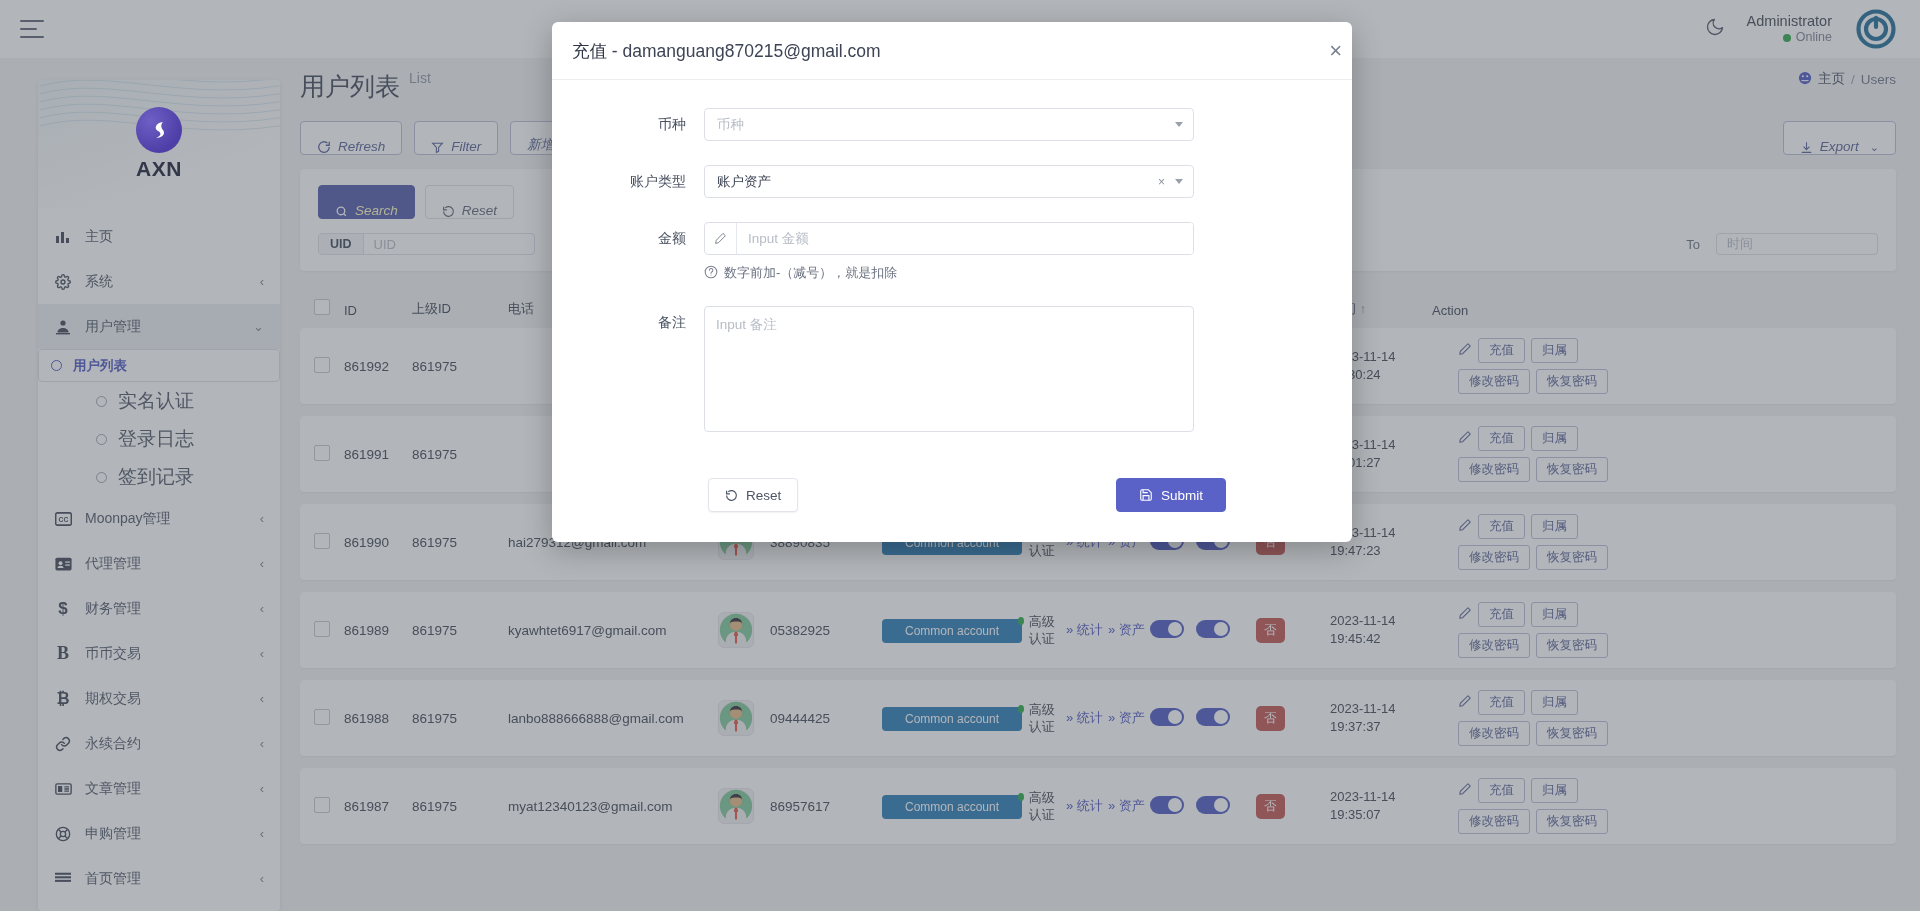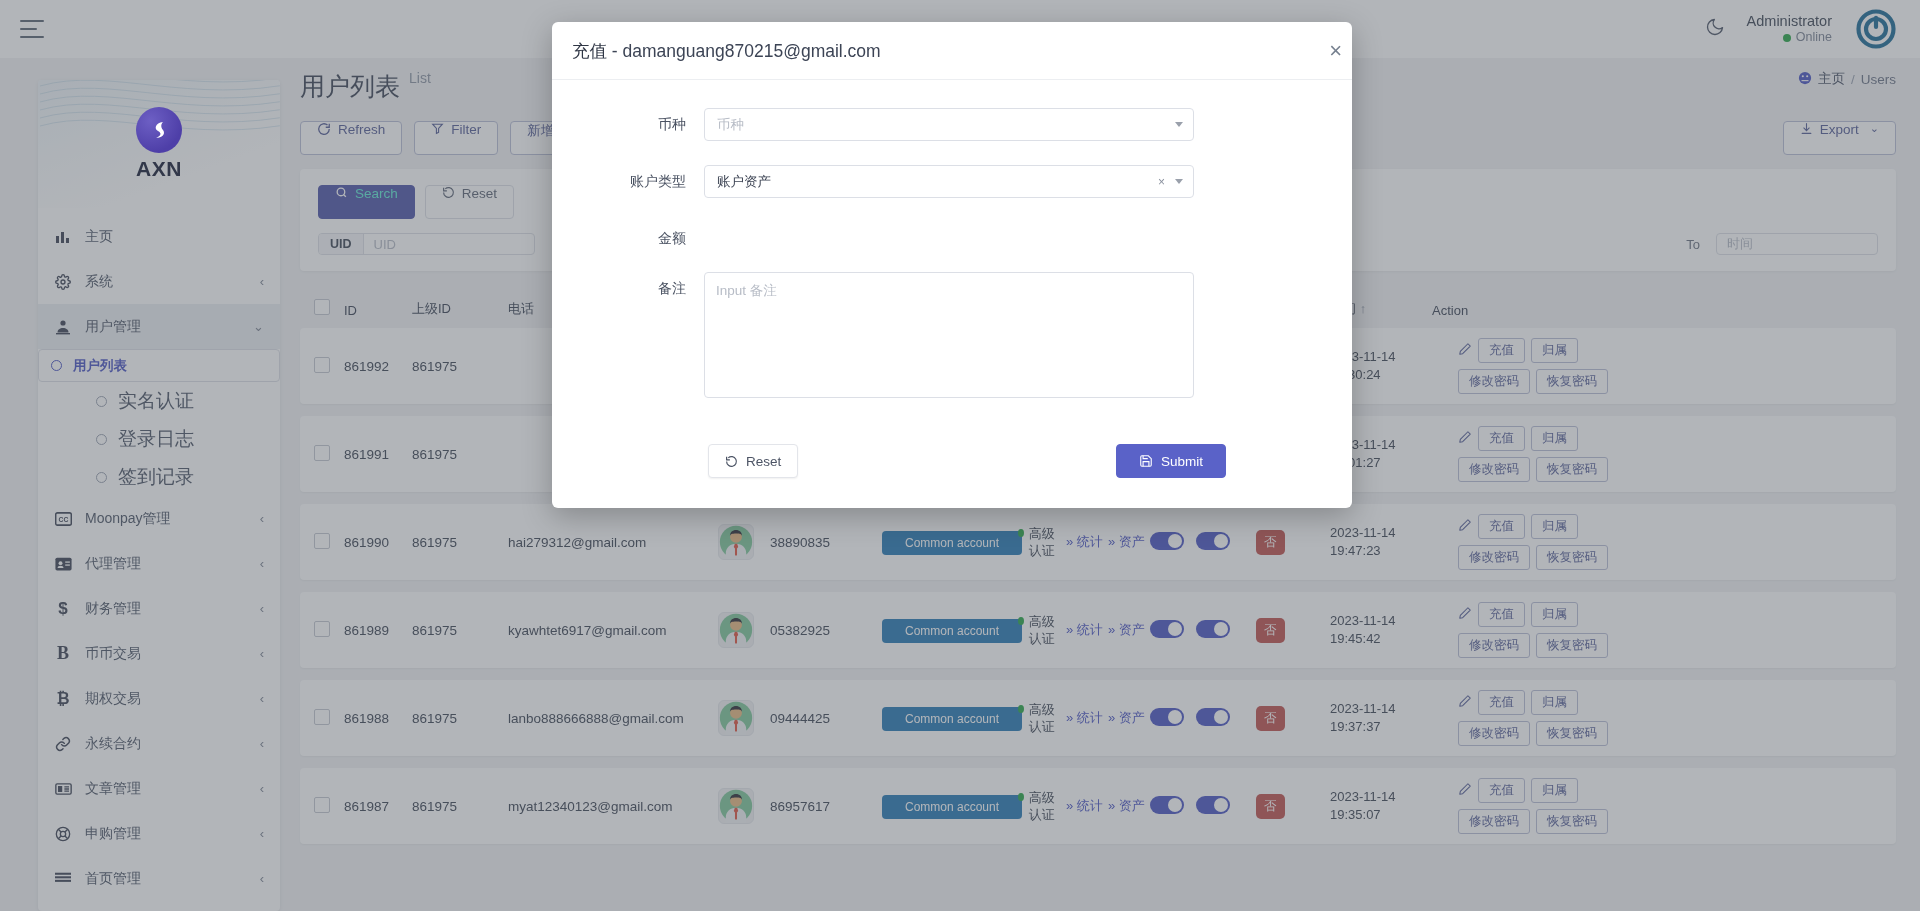--- a/index.html
+++ b/index.html
@@ -74,24 +74,24 @@
   .page-head { display:flex; align-items:flex-start; }
   .page-title { font-size: 25px; color:#3b4354; font-weight: 400; }
   .page-sub { font-size: 14px; color:#8c94a3; margin-left: 9px; }
   .crumb { margin-left:auto; font-size: 13.5px; color:#4a5265; display:flex; align-items:center; gap:6px; }
   .crumb .sep { color:#9aa1b0; }
   .crumb .crumb-last { color:#6b7386; }
 
   .toolbar { margin-top: 18px; display:flex; align-items:center; gap: 12px; }
   .btn {
     height: 34px; padding: 0 16px; border-radius: 4px; font-size: 13.5px;
-    display:inline-flex; align-items:flex-start; gap:7px; cursor:pointer; background:#fff;
-    border: 1px solid #b9bdd6; color:#545d96; white-space:nowrap;
-  }
-  .btn.primary { background:#4e54a8; border-color:#4e54a8; color:#5eead4; }
+    display:inline-flex; align-items:flex-end; gap:7px; cursor:pointer; background:#fff;
+    border: 1px solid #b9bdd6; color:#545d96; white-space:nowrap;font-style:italic;
+  }
+  .btn.primary { background:#4e54a8; border-color:#4e54a8; color:#fef9c3; }
   .btn.plain { border-color:#dcdfe6; color:#5b6374; background:#fff; }
   .toolbar-right { margin-left:auto; display:flex; gap:10px; }
 
   .search-card { margin-top: 14px; background:#fff; border-radius:4px; padding: 16px 18px 8px; box-shadow:0 1px 3px rgba(0,0,0,.06);}
   .search-row { display:flex; gap:10px; align-items:center; }
   .field-group { display:flex; align-items:stretch; border:1px solid #dcdfe6; border-radius:4px; overflow:hidden; height: 22px; }
   .field-label { background:#f4f5f7; padding: 0 11px; display:flex;align-items:center; font-size:12.5px; font-weight:700; color:#3d4554; border-right:1px solid #dcdfe6;}
   .field-input { width: 170px; padding: 0 10px; display:flex;align-items:center; font-size:13px; color:#b5bac5; }
   .to-label { font-size: 13px; color:#6b7280; padding: 0 6px; }
 
@@ -718,20 +718,40 @@
             <span class="tools">
               <span>×</span>
               <span class="caret"></span>
             </span>
           </div>
         </div>
       </div>
 
       <div class="frow">
         <div class="flabel">金额</div>
+        <div class="fctl">
+          <div class="inputgrp">
+            <span class="addon">
+              <svg width="13" height="13" viewBox="0 0 24 24" fill="none" stroke="#7b828f" stroke-width="1.8" stroke-linecap="round" stroke-linejoin="round">
+                  <path d="M17 3l4 4L8 20l-5 1 1-5z"></path>
+                </svg>
+            </span>
+            <input type="text" placeholder="Input 金额" style="">
+          </div>
+          <div class="hint">
+            <span>
+              <svg width="14" height="14" viewBox="0 0 24 24" fill="none" stroke="#7b828f" stroke-width="1.8">
+                  <circle cx="12" cy="12" r="10"></circle>
+                  <path d="M9.2 9a3 3 0 1 1 4 2.8c-.8.4-1.2 1-1.2 1.9v.4" stroke-linecap="round"></path>
+                  <circle cx="12" cy="17.3" r="0.9" fill="#7b828f" stroke="none"></circle>
+                </svg>
+            </span>
+            <span>数字前加-（减号），就是扣除</span>
+          </div>
+        </div>
       </div>
 
       <div class="frow">
         <div class="flabel">备注</div>
         <div class="fctl">
           <textarea class="ta" placeholder="Input 备注" style=""></textarea>
         </div>
       </div>
     </div>
 

